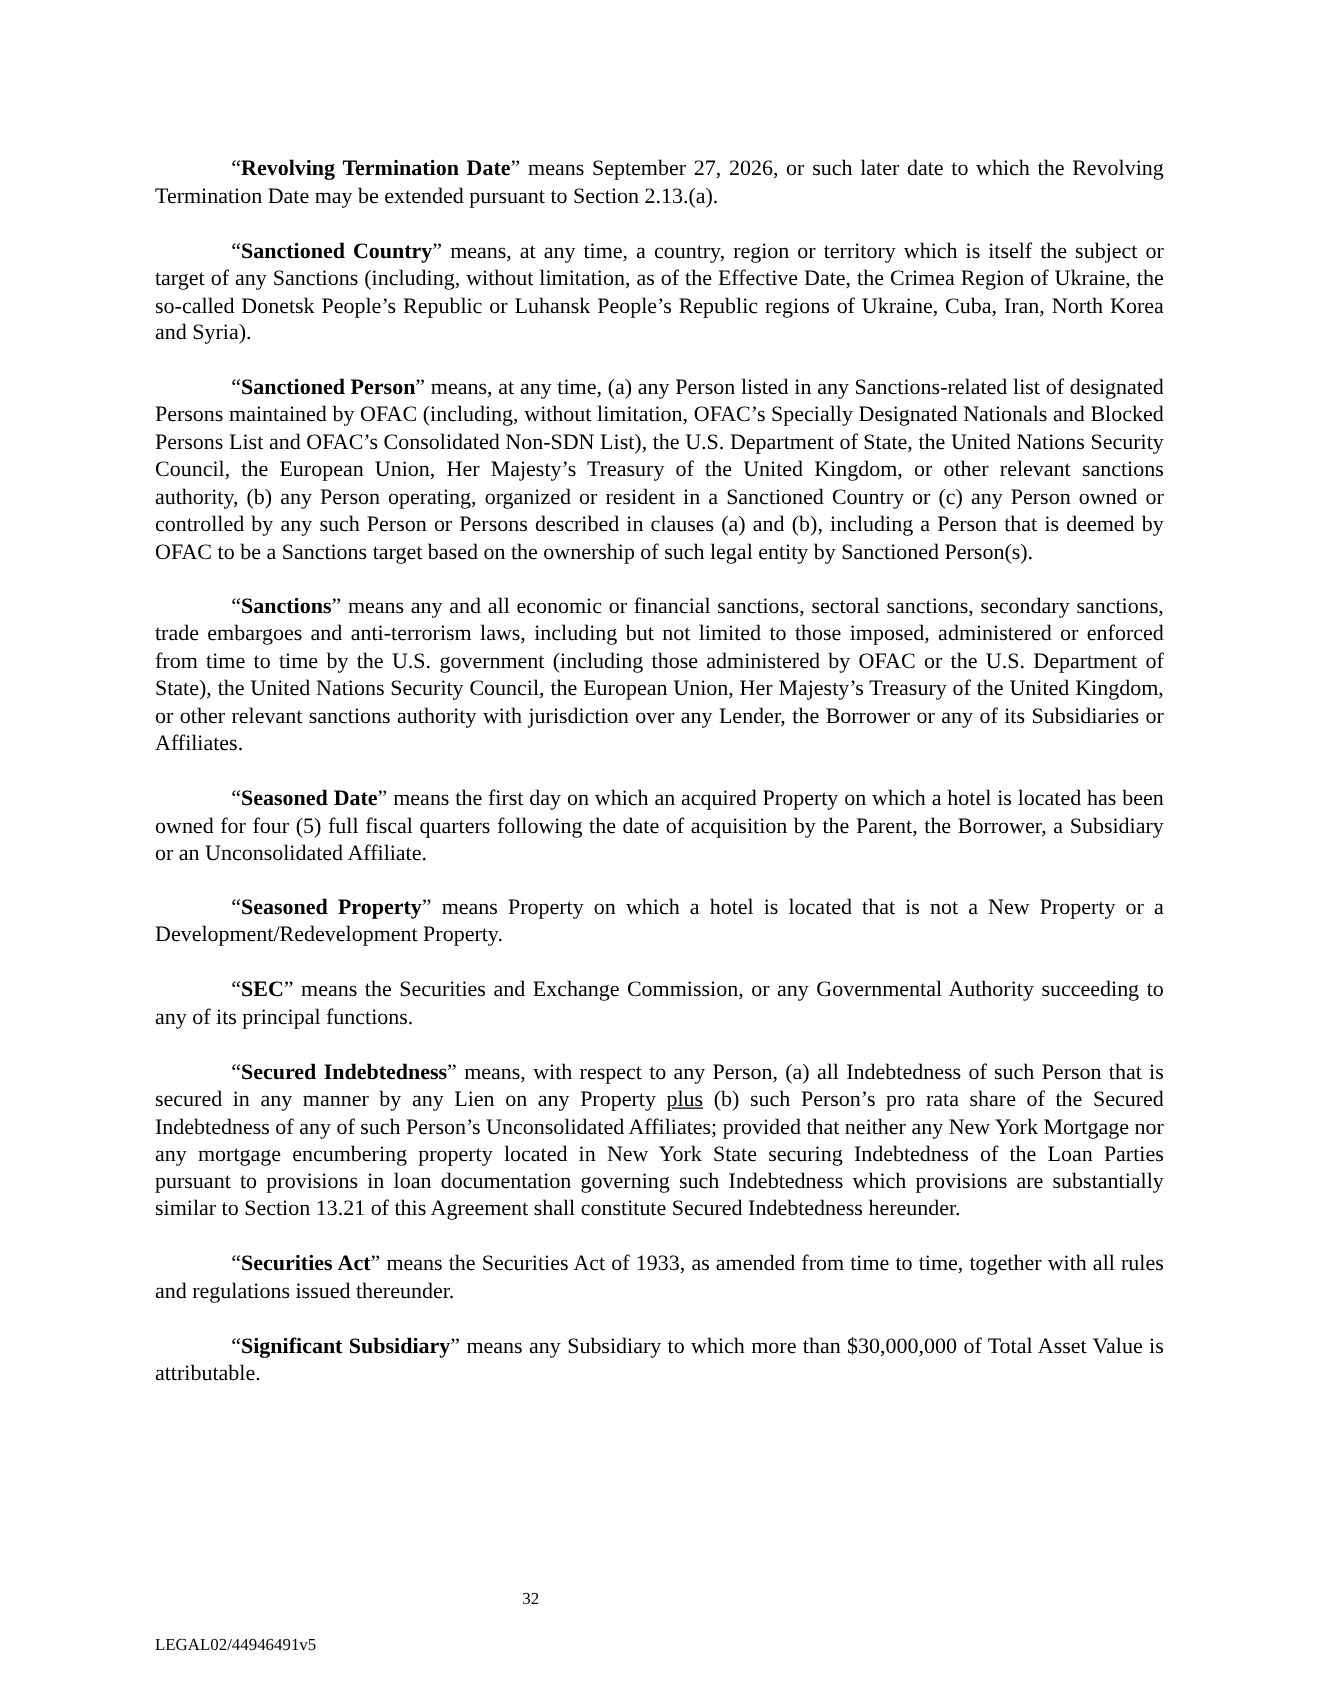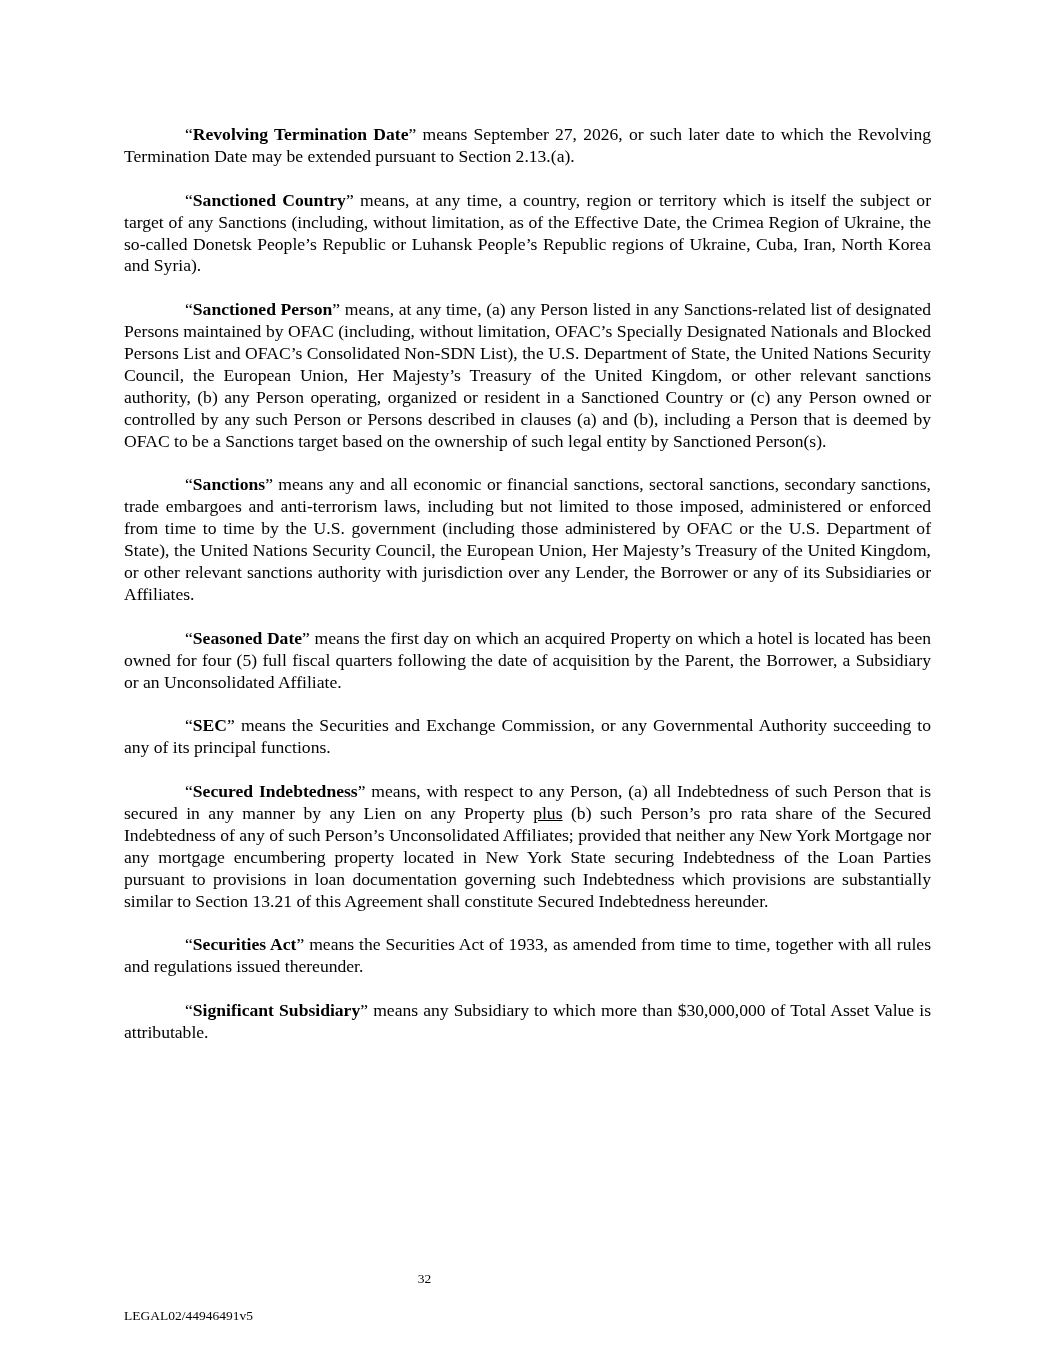--- a/index.html
+++ b/index.html
@@ -61,20 +61,21 @@
   <p class="definition"><span>“</span><span class="term">Revolving Termination Date</span><span>”</span><span> means September 27, 2026, or such later date to which the Revolving Termination Date may be extended pursuant to Section 2.13.(a).</span></p>
 
   <p class="definition"><span>“</span><span class="term">Sanctioned Country</span><span>”</span><span> means, at any time, a country, region or territory which is itself the subject or target of any Sanctions (including, without limitation, as of the Effective Date, the Crimea Region of Ukraine, the so-called Donetsk People’s Republic or Luhansk People’s Republic regions of Ukraine, Cuba, Iran, North Korea and Syria).</span></p>
 
   <p class="definition"><span>“</span><span class="term">Sanctioned Person</span><span>”</span><span> means, at any time, (a) any Person listed in any Sanctions-related list of designated Persons maintained by OFAC (including, without limitation, OFAC’s Specially Designated Nationals and Blocked Persons List and OFAC’s Consolidated Non-SDN List), the U.S. Department of State, the United Nations Security Council, the European Union, Her Majesty’s Treasury of the United Kingdom, or other relevant sanctions authority, (b) any Person operating, organized or resident in a Sanctioned Country or (c) any Person owned or controlled by any such Person or Persons described in clauses (a) and (b), including a Person that is deemed by OFAC to be a Sanctions target based on the ownership of such legal entity by Sanctioned Person(s).</span></p>
 
   <p class="definition"><span>“</span><span class="term">Sanctions</span><span>”</span><span> means any and all economic or financial sanctions, sectoral sanctions, secondary sanctions, trade embargoes and anti-terrorism laws, including but not limited to those imposed, administered or enforced from time to time by the U.S. government (including those administered by OFAC or the U.S. Department of State), the United Nations Security Council, the European Union, Her Majesty’s Treasury of the United Kingdom, or other relevant sanctions authority with jurisdiction over any Lender, the Borrower or any of its Subsidiaries or Affiliates.</span></p>
 
   <p class="definition"><span>“</span><span class="term">Seasoned Date</span><span>”</span><span> means the first day on which an acquired Property on which a hotel is located has been owned for four (5) full fiscal quarters following the date of acquisition by the Parent, the Borrower, a Subsidiary or an Unconsolidated Affiliate.</span></p>
 
+  <p class="definition"><span>“</span><span class="term">Seasoned Property</span><span>”</span><span> means Property on which a hotel is located that is not a New Property or a Development/Redevelopment Property.</span></p>
 
   <p class="definition"><span>“</span><span class="term">SEC</span><span>”</span><span> means the Securities and Exchange Commission, or any Governmental Authority succeeding to any of its principal functions.</span></p>
 
   <p class="definition"><span>“</span><span class="term">Secured Indebtedness</span><span>”</span><span> means, with respect to any Person, (a) all Indebtedness of such Person that is secured in any manner by any Lien on any Property </span><span class="u">plus</span><span> (b) such Person’s pro rata share of the Secured Indebtedness of any of such Person’s Unconsolidated Affiliates; provided that neither any New York Mortgage nor any mortgage encumbering property located in New York State securing Indebtedness of the Loan Parties pursuant to provisions in loan documentation governing such Indebtedness which provisions are substantially similar to Section 13.21 of this Agreement shall constitute Secured Indebtedness hereunder.</span></p>
 
 
   <p class="definition"><span>“</span><span class="term">Securities Act</span><span>”</span><span> means the Securities Act of 1933, as amended from time to time, together with all rules and regulations issued thereunder.</span></p>
 
   <p class="definition"><span>“</span><span class="term">Significant Subsidiary</span><span>”</span><span> means any Subsidiary to which more than $30,000,000 of Total Asset Value is attributable.</span></p>
 

